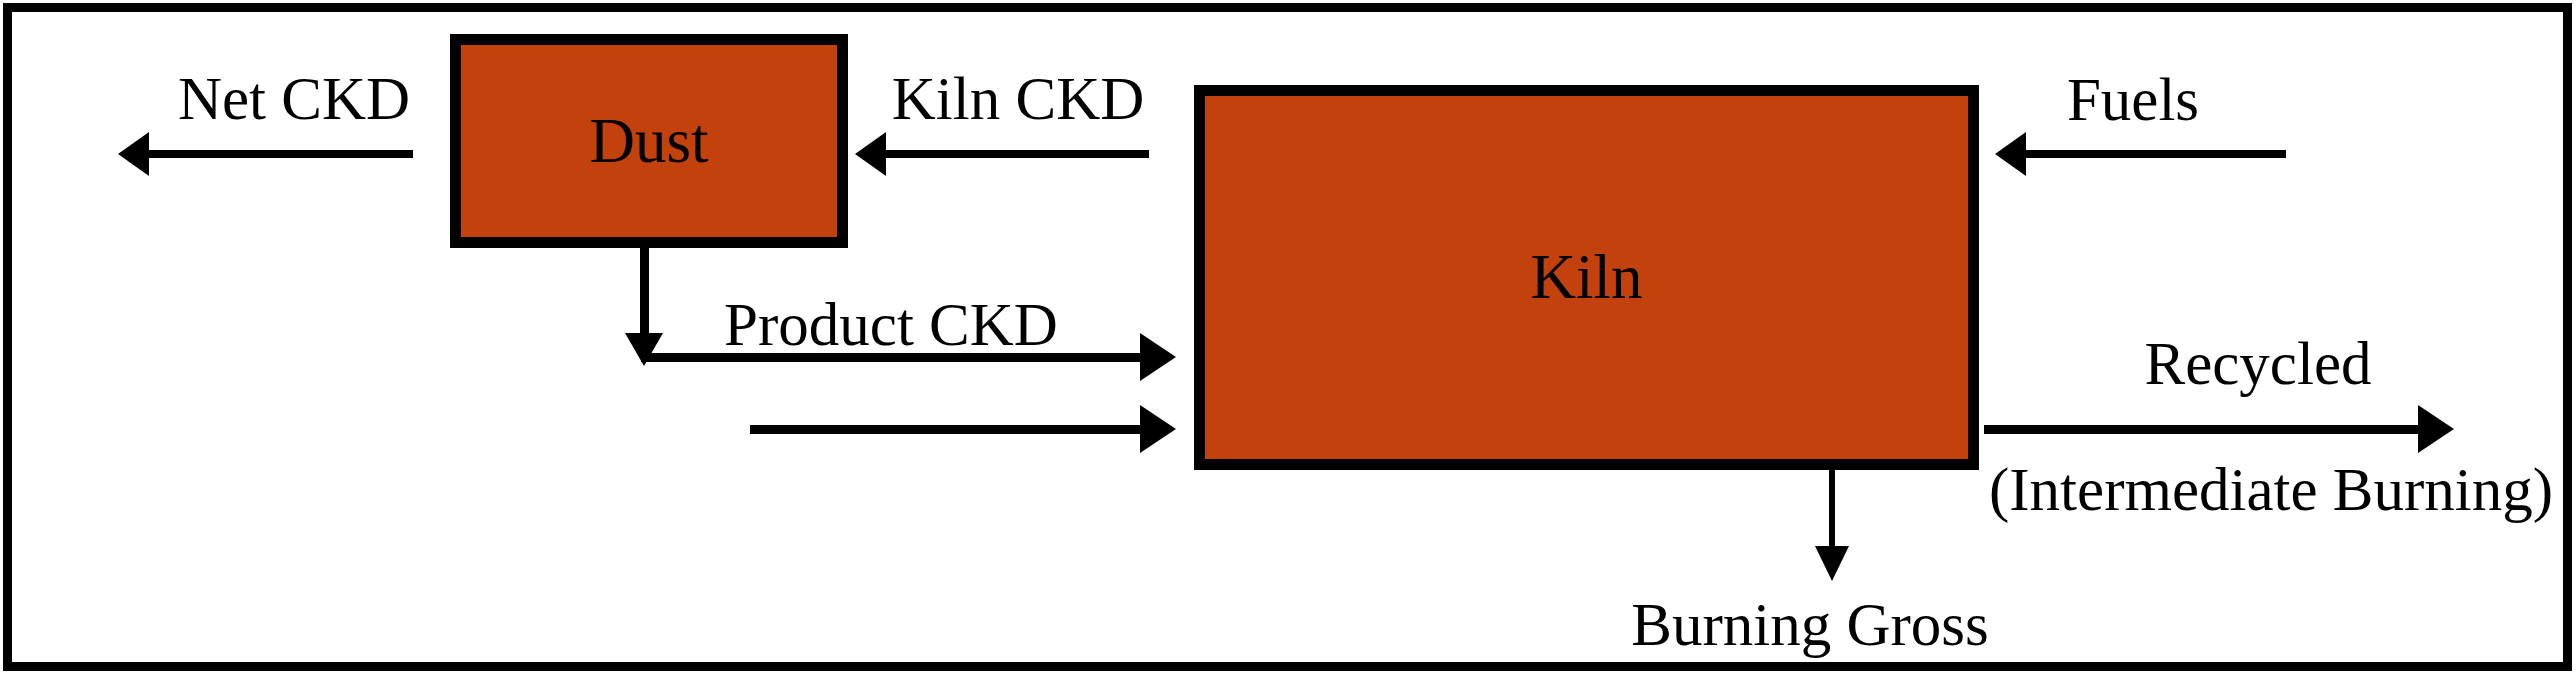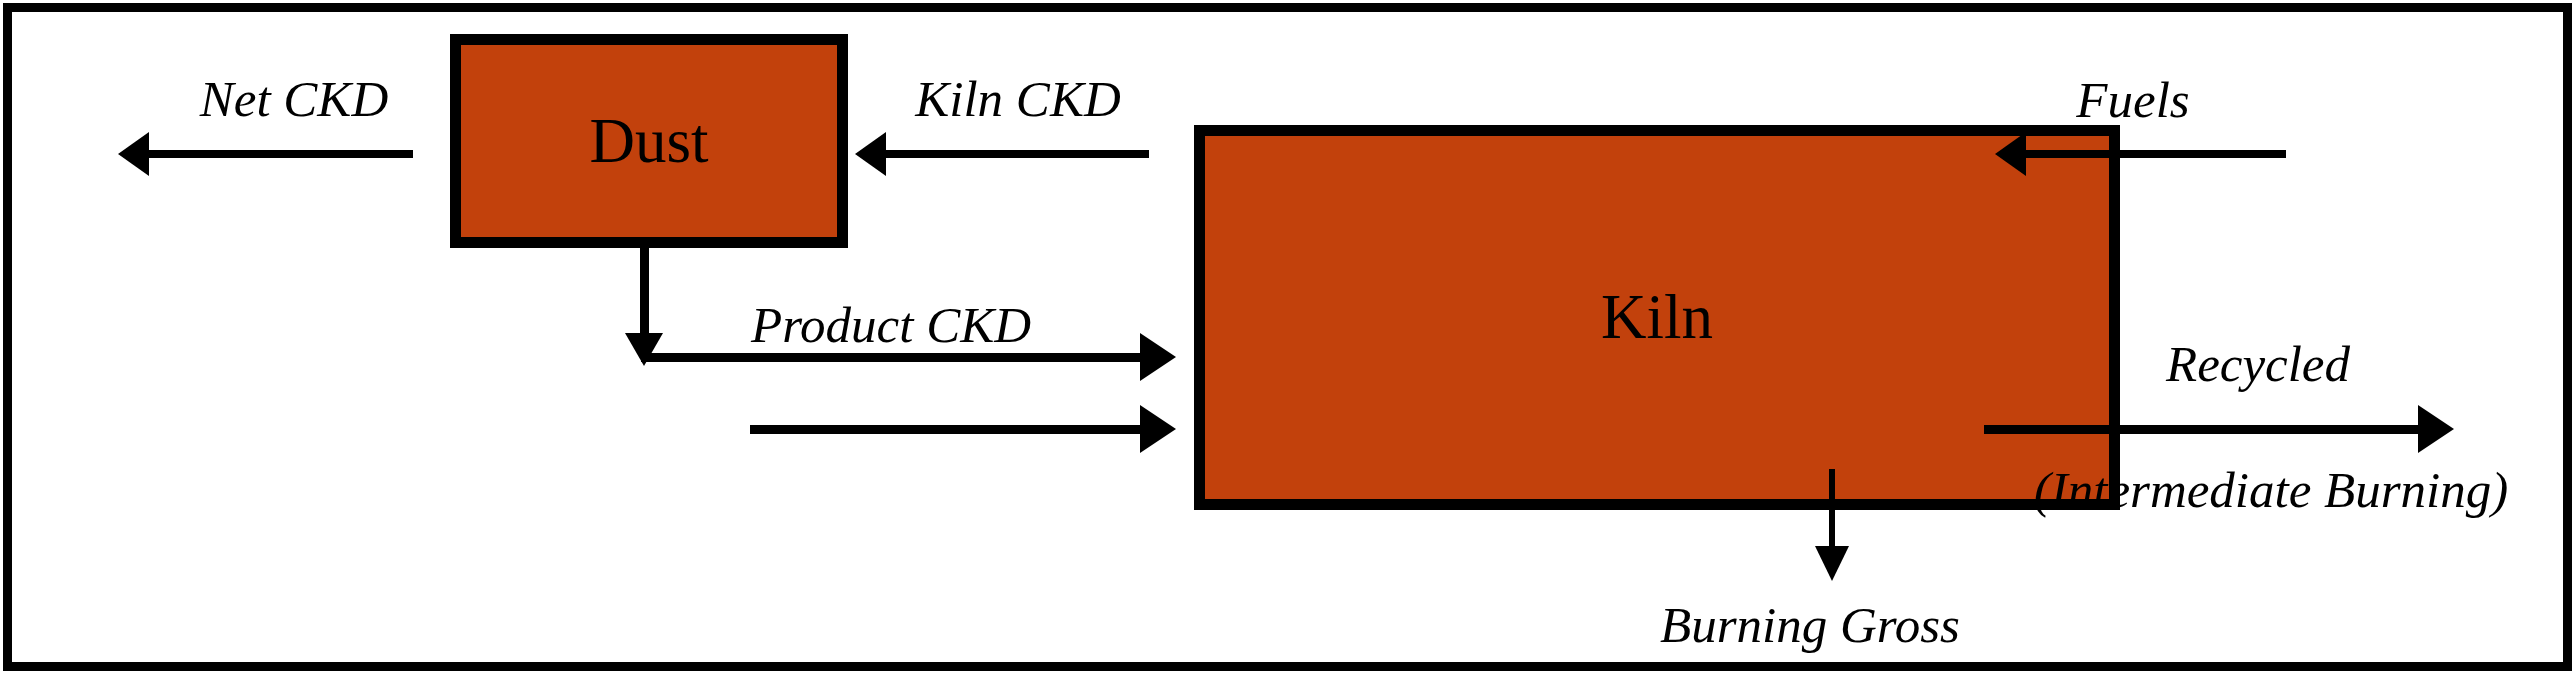--- a/index.html
+++ b/index.html
@@ -14,25 +14,25 @@
   .outer-border{
     position:absolute;left:3.3px;top:3.3px;width:2569px;height:668px;
     border:9.2px solid #000;box-sizing:border-box;
   }
   .node{
     position:absolute;box-sizing:border-box;border:11.8px solid #000;
     background:#c2410c;display:flex;flex-direction:column;
     align-items:center;justify-content:center;text-align:center;
   }
   .node-dc{left:450px;top:34px;width:398px;height:214px;}
-  .node-kiln{left:1194px;top:85px;width:926px;height:385px;margin-top:40px;}
+  .node-kiln{left:1194px;top:85px;width:785px;height:385px;}
   .node-text{font-size:63px;line-height:75px;white-space:nowrap;}
   .lbl{
-    position:absolute;font-size:51px;line-height:66px;white-space:nowrap;
-    transform:translateX(-50%);text-align:center;font-style:italic;
+    position:absolute;font-size:61px;line-height:66px;white-space:nowrap;
+    transform:translateX(-50%);text-align:center;
   }
   .arrow{position:absolute;inset:0;pointer-events:none;}
   .shaft{position:absolute;background:#000;}
   .head{position:absolute;width:0;height:0;}
   .head-left{border-top:22px solid transparent;border-bottom:22px solid transparent;border-right:31px solid #000;}
   .head-right{border-top:24px solid transparent;border-bottom:24px solid transparent;border-left:36px solid #000;}
   .head-down-big{border-left:19.7px solid transparent;border-right:19.7px solid transparent;border-top:33px solid #000;}
   .head-down-sm{border-left:17px solid transparent;border-right:17px solid transparent;border-top:35px solid #000;}
 </style>
 </head>

